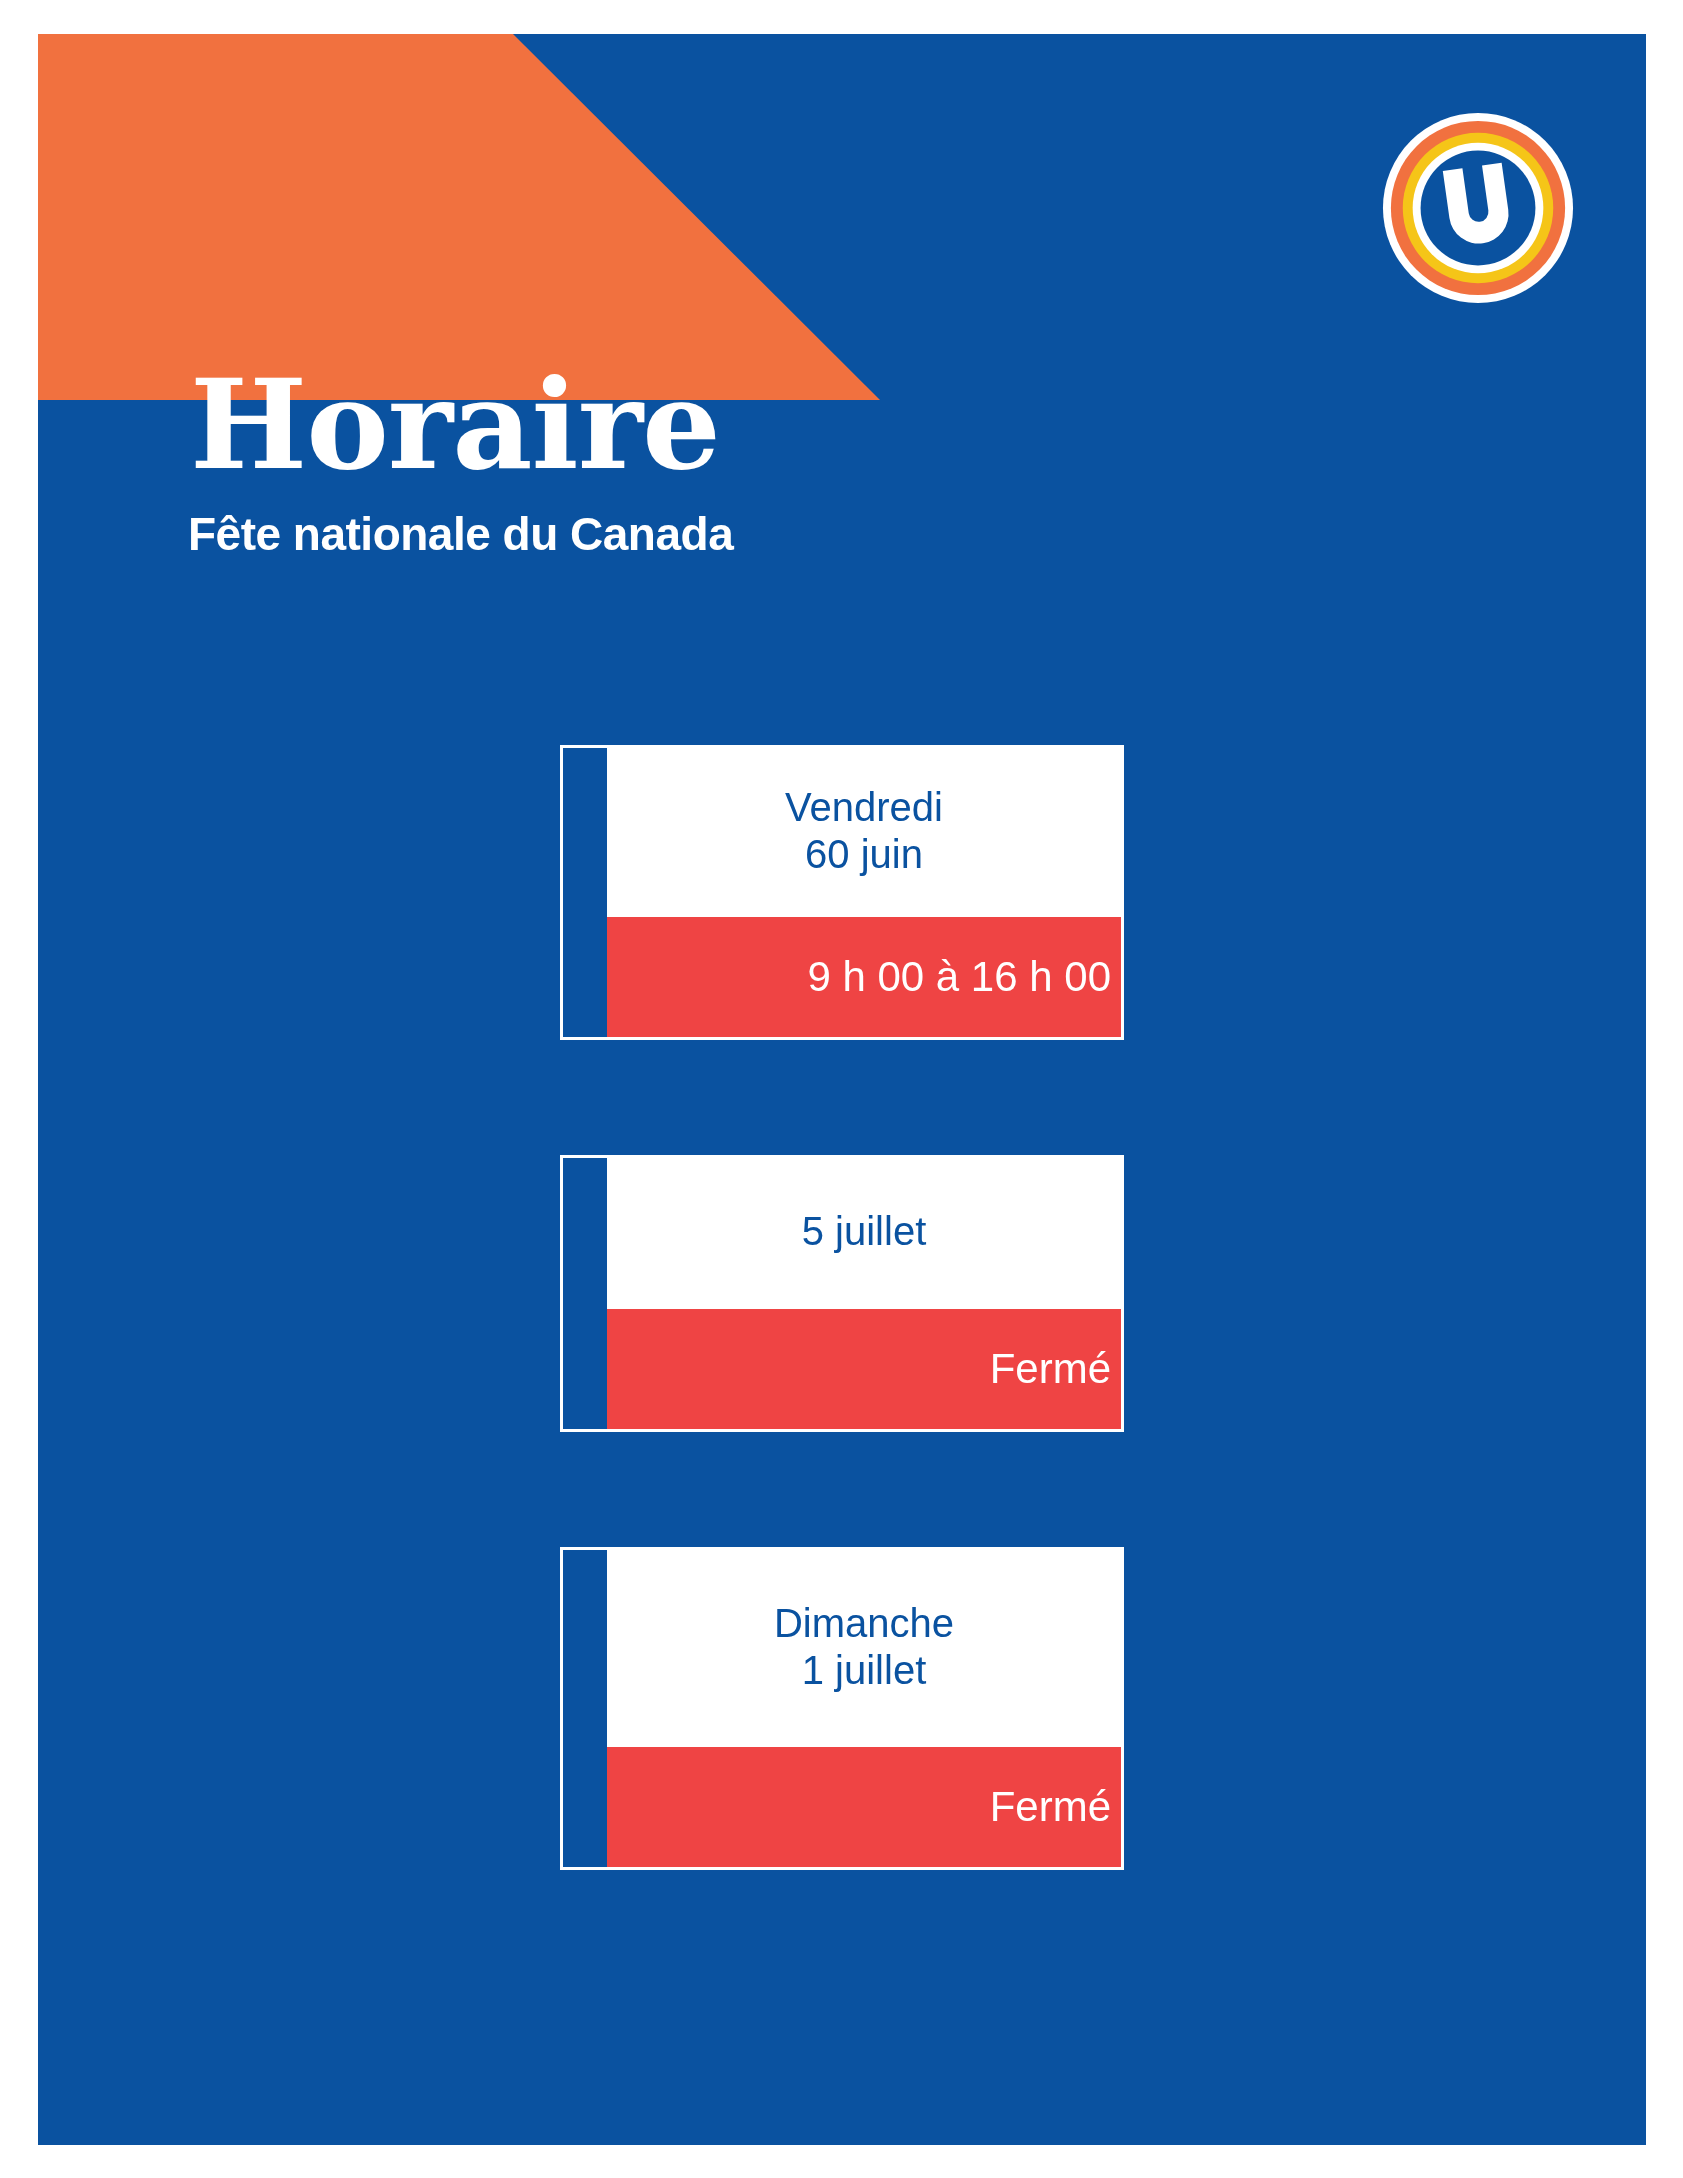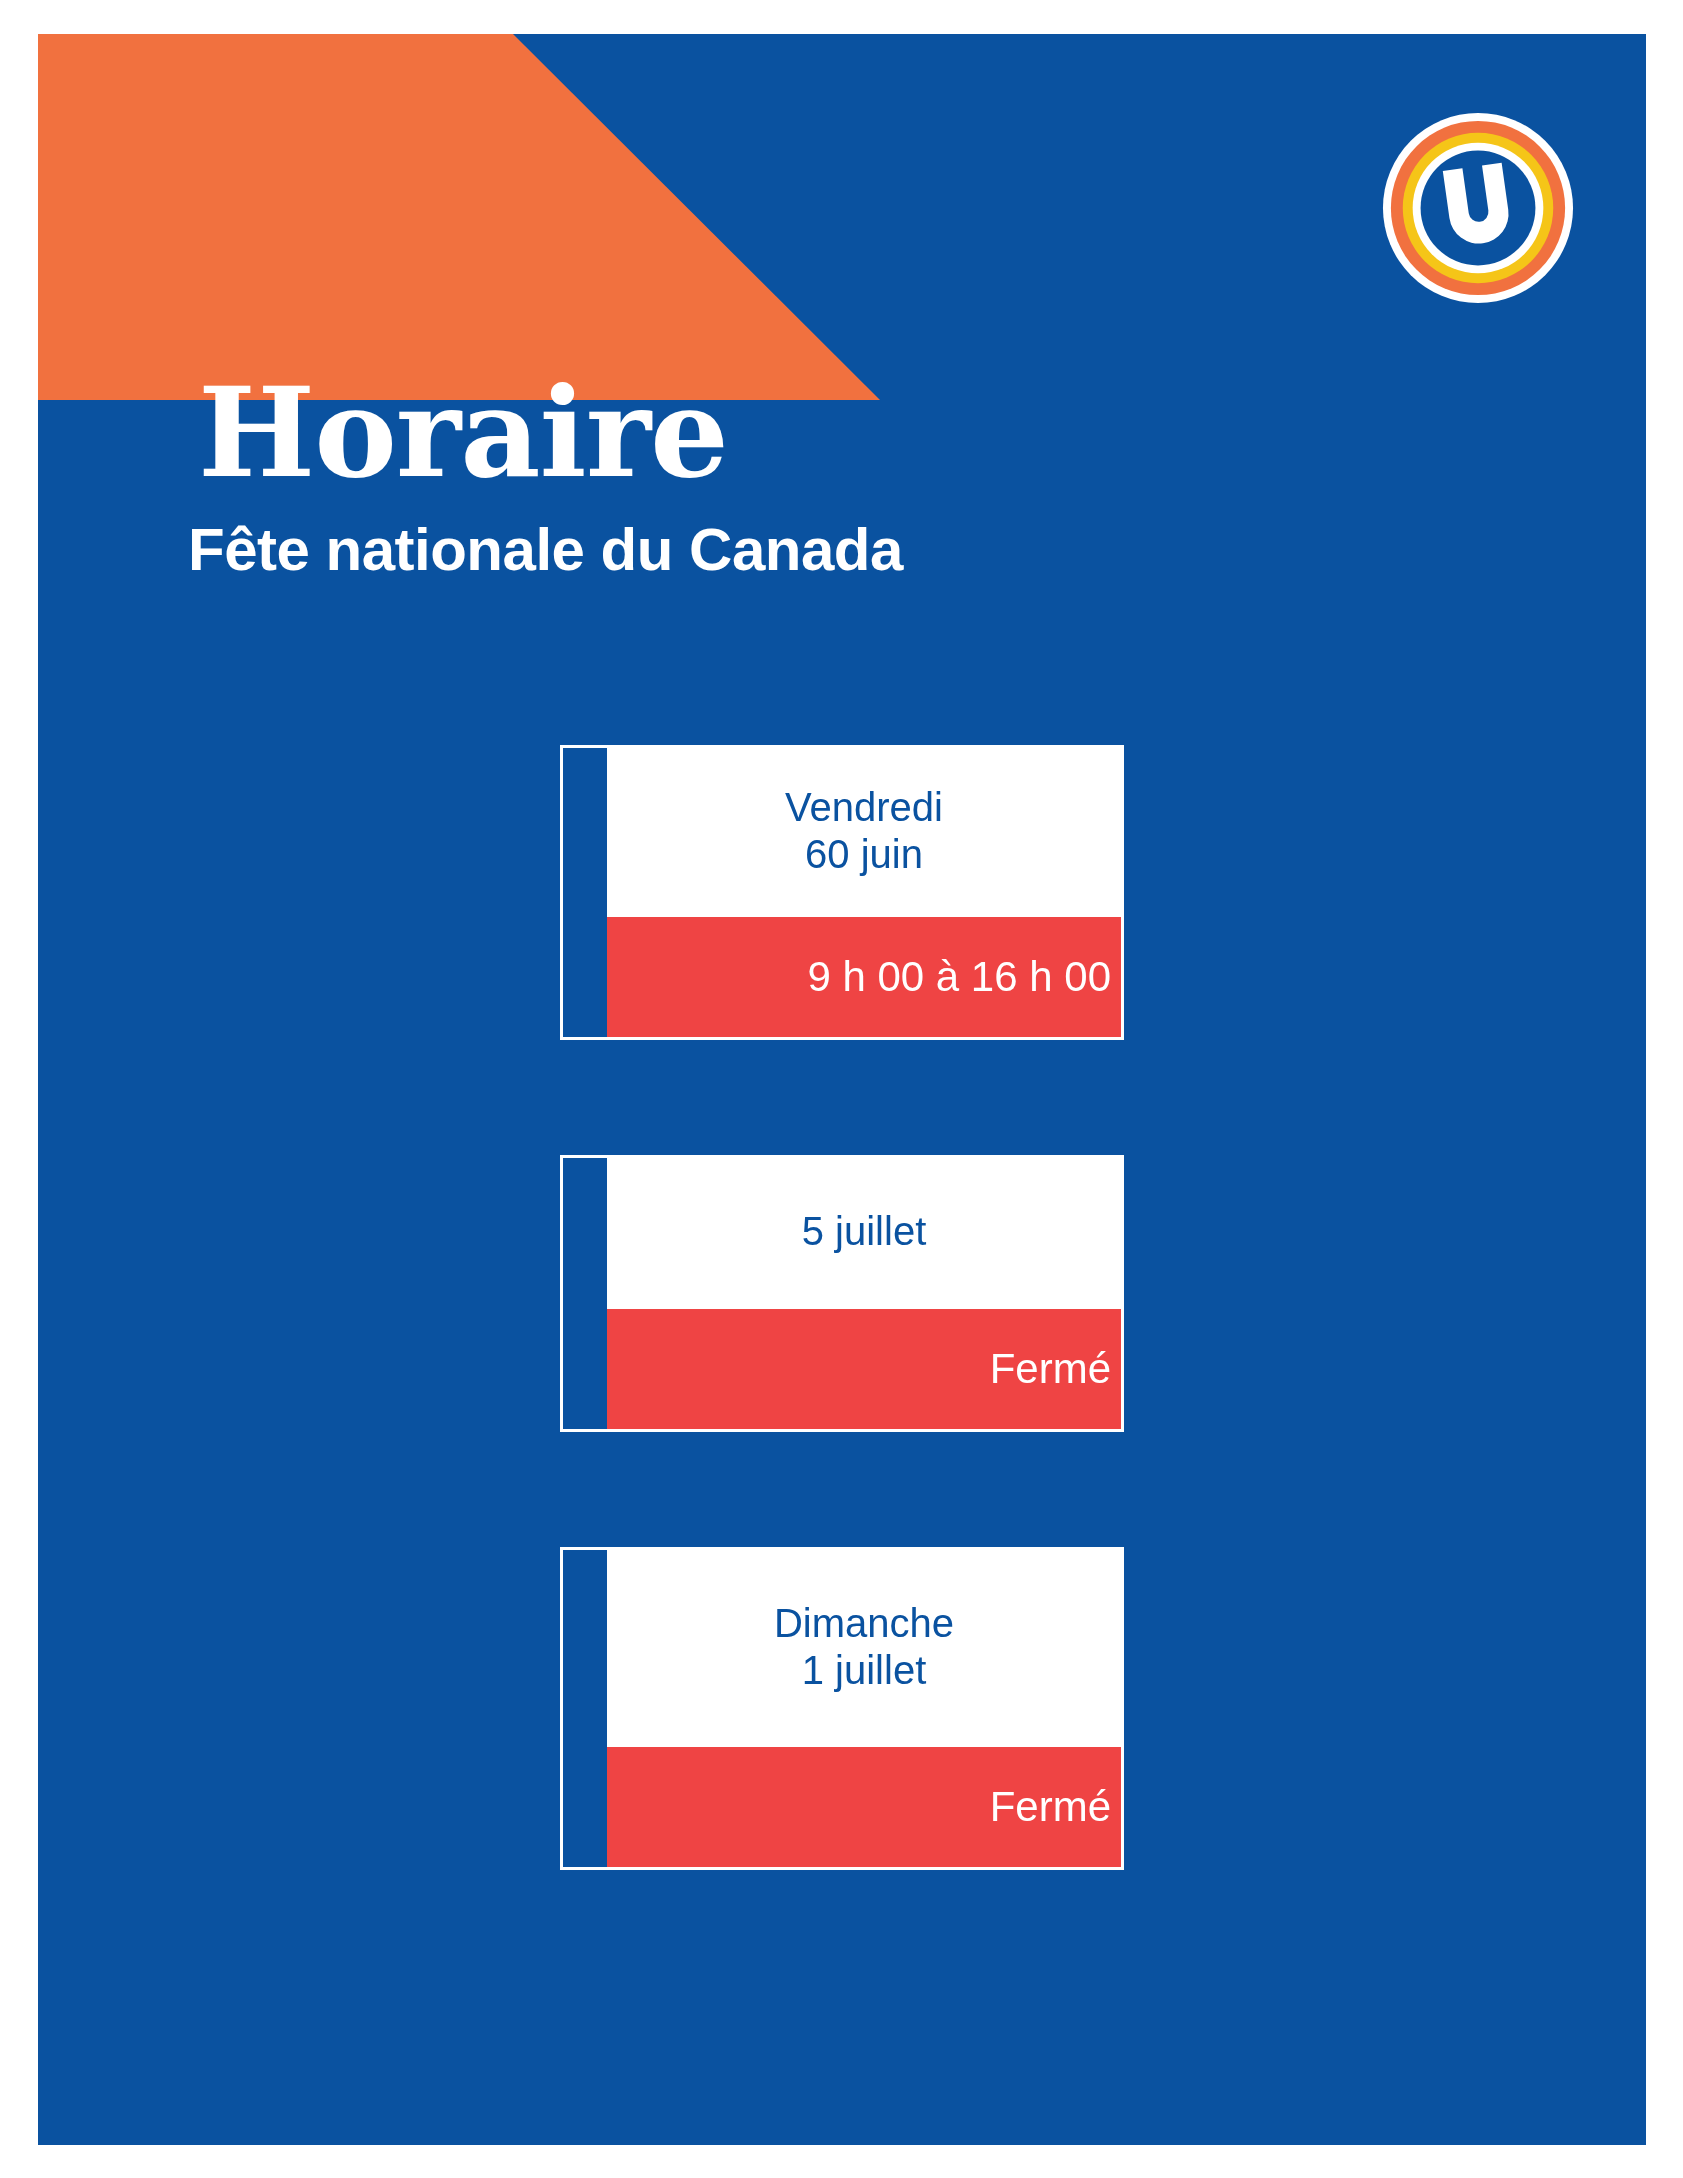--- a/index.html
+++ b/index.html
@@ -50,26 +50,26 @@
     top: 327px;
     width: 1188px;
   }
   .poster-title {
     font-family: "DejaVu Serif", serif;
     font-weight: bold;
     font-size: 124px;
     line-height: 1.0;
     color: #ffffff;
     letter-spacing: -1px;
-    margin: 10px;
+    margin: 2px;
   }
   .poster-subtitle {
     font-family: "Liberation Sans", sans-serif;
     font-weight: bold;
-    font-size: 60px;
+    font-size: 46px;
     line-height: 1.1;
     color: #ffffff;
     margin: 22px 0 0 0;
     letter-spacing: -0.5px;
   }
 
   .cards {
     position: absolute;
     left: 0;
     top: 711px;

